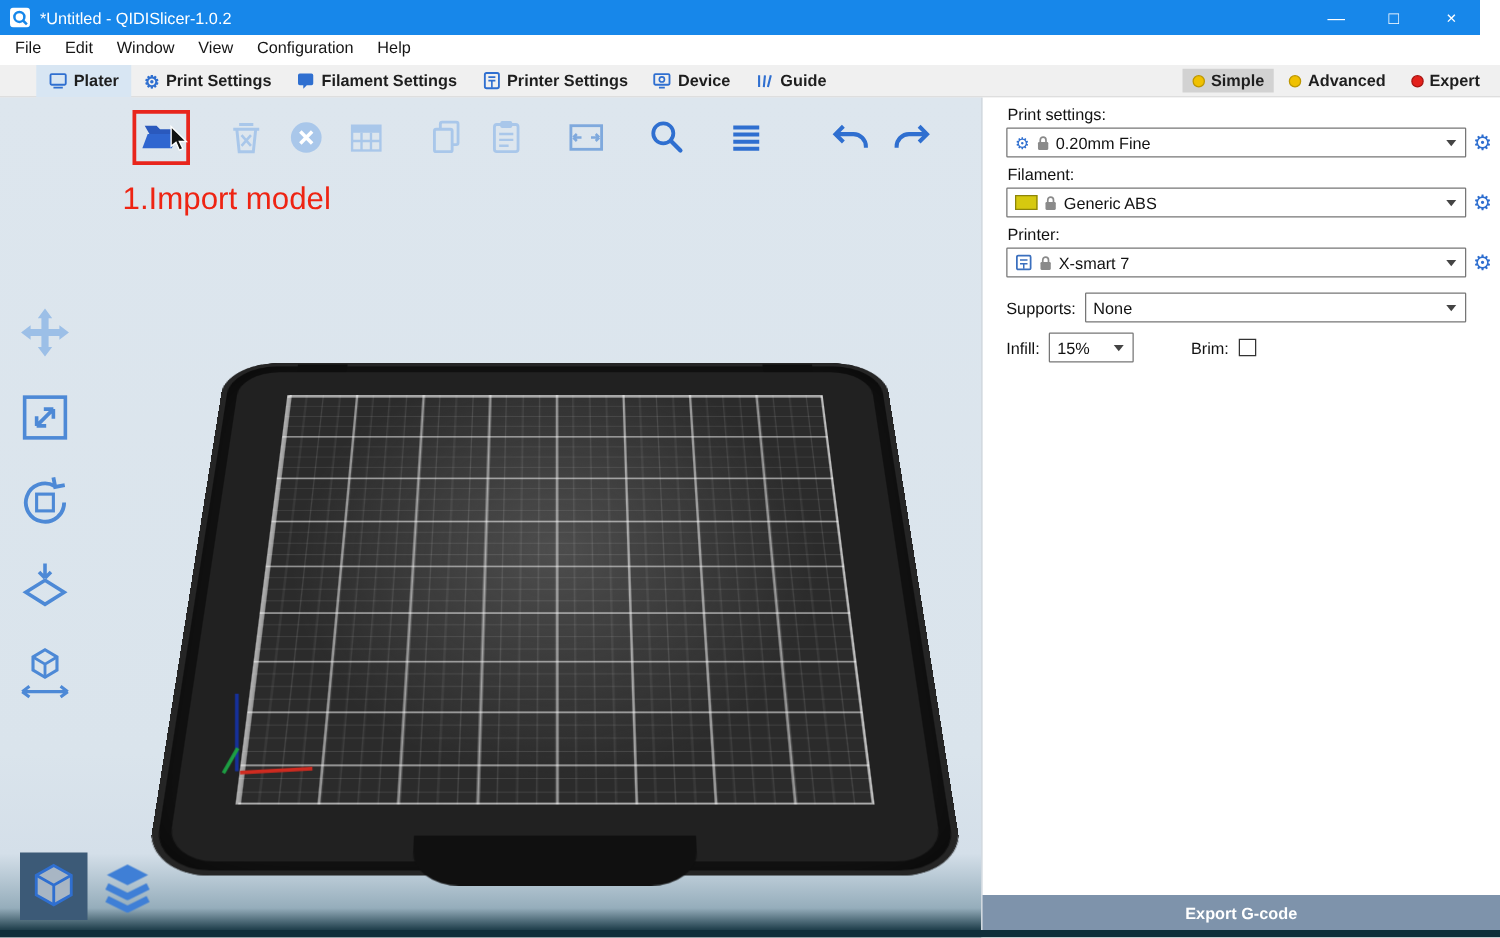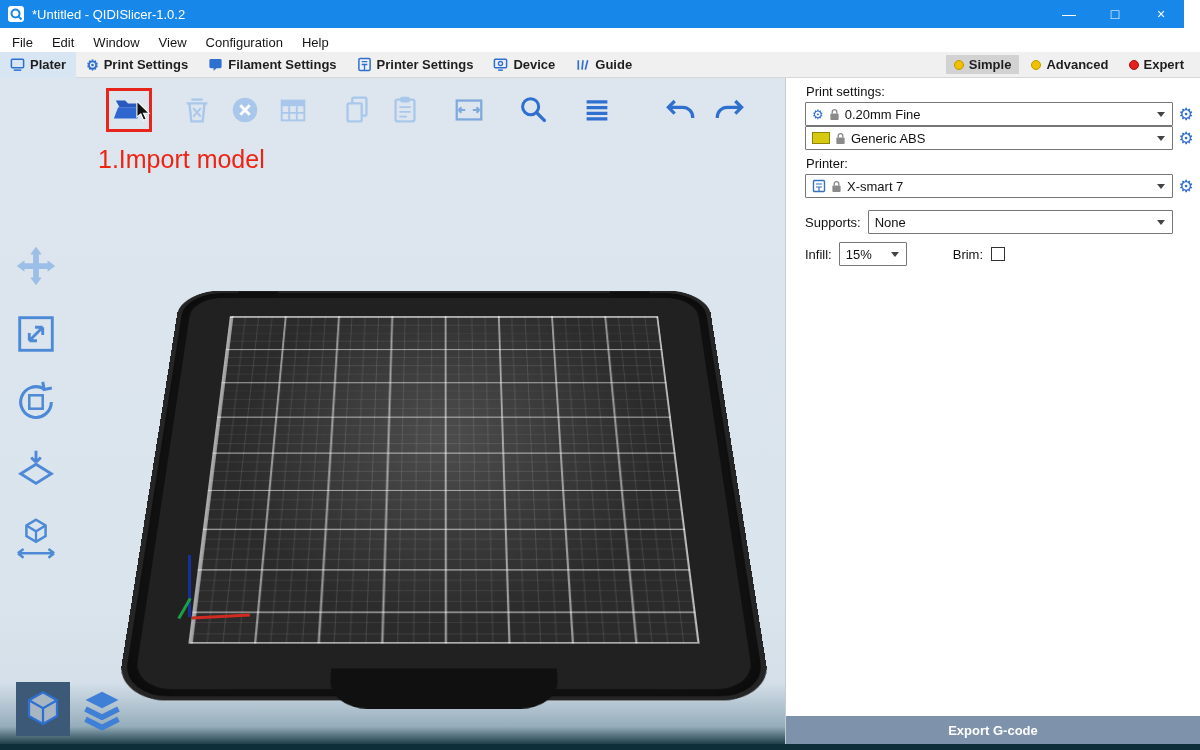--- a/index.html
+++ b/index.html
@@ -10,26 +10,26 @@
   
   .titlebar { position:absolute; top:0; left:0; right:16px; height:28px; background:#1787ea;
     display:flex; align-items:center; color:#fff; font-size:13px; padding-left:8px; }
   .app-icon { display:flex; margin-right:8px; }
   .win-controls { position:absolute; right:0; top:0; height:28px; display:flex; }
   .win-btn { width:46px; height:28px; display:flex; align-items:center; justify-content:center;
     font-size:14px; color:#fff; cursor:default; }
 
   
   .menubar { position:absolute; top:28px; left:0; right:0; height:24px; background:#fff;
-    display:flex; align-items:flex-end; gap:15px; padding-left:10px; font-size:13px; color:#151515; }
+    display:flex; align-items:flex-start; gap:15px; padding-left:10px; font-size:13px; color:#151515; }
   .menu-item { padding:2px 2px; }
 
   
   .tabbar { position:absolute; top:52px; left:0; right:0; height:26px; background:#f0f0f0;
-    border-bottom:1px solid #d7d7d7; display:flex; align-items:center; font-size:13px; color:#1e1e1e; }
+    border-bottom:1px solid #d7d7d7; display:flex; align-items:center; font-size:13px; color:#1e1e1e;padding-left:29px; }
   .tab { display:flex; align-items:center; gap:5px; padding:0 10px; height:26px; font-weight:600; }
   .tab.active { background:#d8e6f3; }
   .tab-ico { color:#2f6fd0; display:flex; align-items:center; font-size:14px; line-height:1; }
   .modes { margin-left:auto; display:flex; align-items:flex-end; gap:4px; padding-right:8px; }
   .mode { display:flex; align-items:center; gap:5px; padding:2px 8px; font-weight:600; }
   .mode.active { background:#d2d2d2; }
   .dot { width:10px; height:10px; border-radius:50%; }
   .dot.yellow { background:#f0c101; border:1px solid #bd9700; }
   .dot.red { background:#e3211c; border:1px solid #a81310; }
 
@@ -358,20 +358,21 @@
             <path d="M3.5 6V4.2a2.5 2.5 0 0 1 5 0V6" fill="none" stroke="#8a8a8a" stroke-width="1.5"></path>
           </svg>
         <span>0.20mm Fine</span>
         <span class="combo-arrow">
             <span class="tri"></span>
           </span>
       </div>
       <span class="gear-btn">⚙</span>
     </div>
 
+    <div class="rp-label">Filament:</div>
     <div class="setting-row">
       <div class="combo">
         <span class="swatch"></span>
         <svg width="11" height="13" viewBox="0 0 12 14">
             <rect x="1.5" y="6" width="9" height="7" rx="1" fill="#8a8a8a"></rect>
             <path d="M3.5 6V4.2a2.5 2.5 0 0 1 5 0V6" fill="none" stroke="#8a8a8a" stroke-width="1.5"></path>
           </svg>
         <span>Generic ABS</span>
         <span class="combo-arrow">
             <span class="tri"></span>

